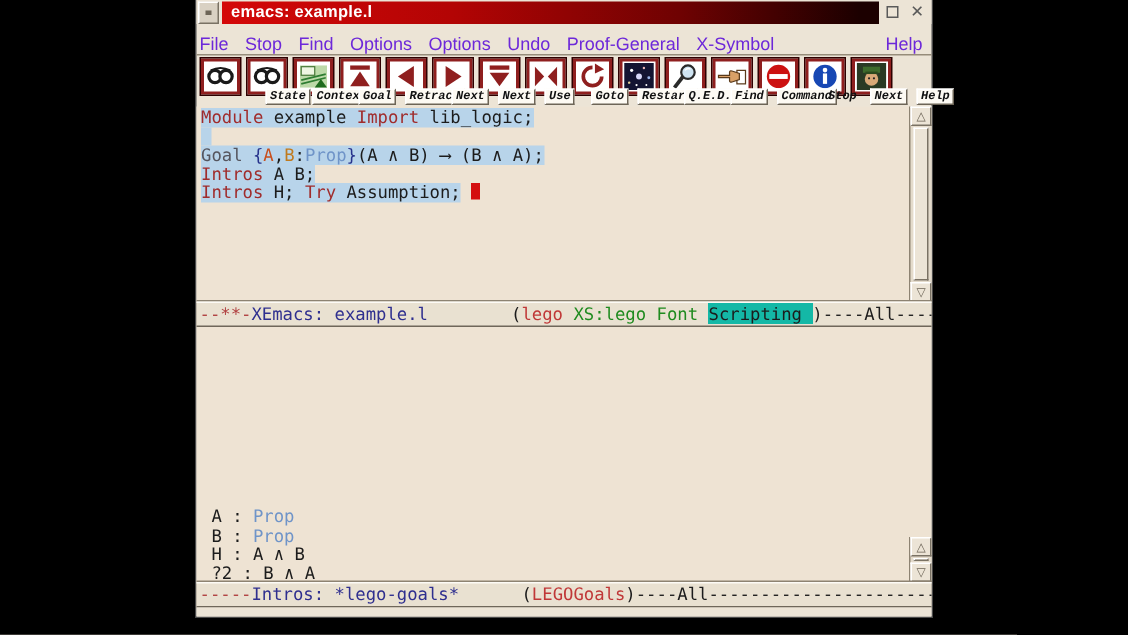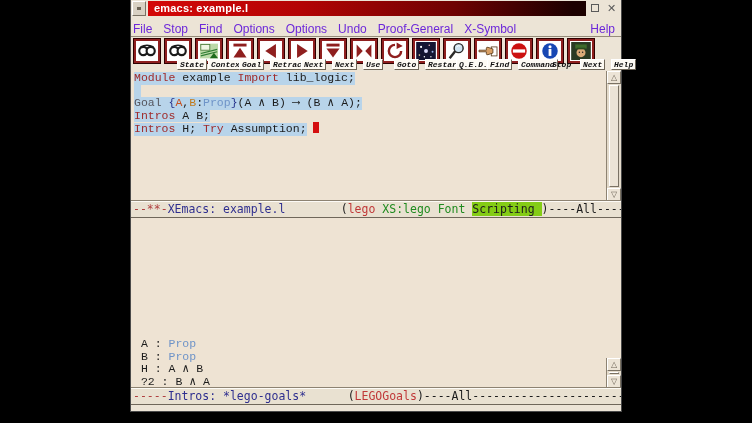--- a/index.html
+++ b/index.html
@@ -38,30 +38,30 @@
     font-family:Liberation Mono, monospace; font-style:italic; font-weight:bold; font-size:8px; color:#111; white-space:nowrap;margin-left:44px; }
   .tb-label.noborder { background:transparent; border-color:transparent; }
 
   
   .buffer-row { display:flex; background:#eee3d3; }
   #script-buffer-row { height:130px; }
   #goals-buffer-row  { height:170px;align-items:flex-end; }
   .buffer-text { flex:1; overflow:hidden; font-family:"DejaVu Sans Mono", monospace;
     font-size:11.5px; line-height:12.5px; color:#1c1c1c; padding:1px 0 0 3px; white-space:pre; }
   #goals-buffer-text { padding-top:9px; }
-  .code-line { white-space:pre;font-family:Liberation Mono, monospace; }
+  .code-line { white-space:pre; }
   .line-content { display:inline-block; white-space:pre; }
   .locked { background:#b8d4ea; }
   .cursor { display:inline-block; width:6px; height:11px; background:#d40f0f; vertical-align:-1px; }
 
   .seg.pl{color:#1c1c1c} .seg.kw{color:#a02c2c} .seg.goalkw{color:#55555e}
   .seg.brace{color:#27338c} .seg.var1{color:#c8501e} .seg.var2{color:#c07a1e}
   .seg.type{color:#6f94c8}
   .seg.mlred{color:#b04040} .seg.mlname{color:#2f2f8f} .seg.mllego{color:#c03838}
-  .seg.mlgreen{color:#1f8b1f} .seg.mlhl{background:#84cc16;color:#1c1c1c}
+  .seg.mlgreen{color:#1f8b1f} .seg.mlhl{background:#14b8a6;color:#1c1c1c}
 
   
   .scrollbar { width:15px; background:#e4dbcb; border-left:1px solid #8d8372;
     display:flex; flex-direction:column; }
   .sb-arrow { height:13px; background:#ece4d6; border:1px solid; border-color:#fff #7a7264 #7a7264 #fff;
     font-size:8px; line-height:11px; text-align:center; color:#6d6557; }
   .sb-thumb { flex:1; margin:1px 2px; background:#ece4d6; border:1px solid; border-color:#fff #7a7264 #7a7264 #fff; }
 
   
   .modeline { height:17px; background:#e9e1d1; border-top:1px solid #fdfbf6;

